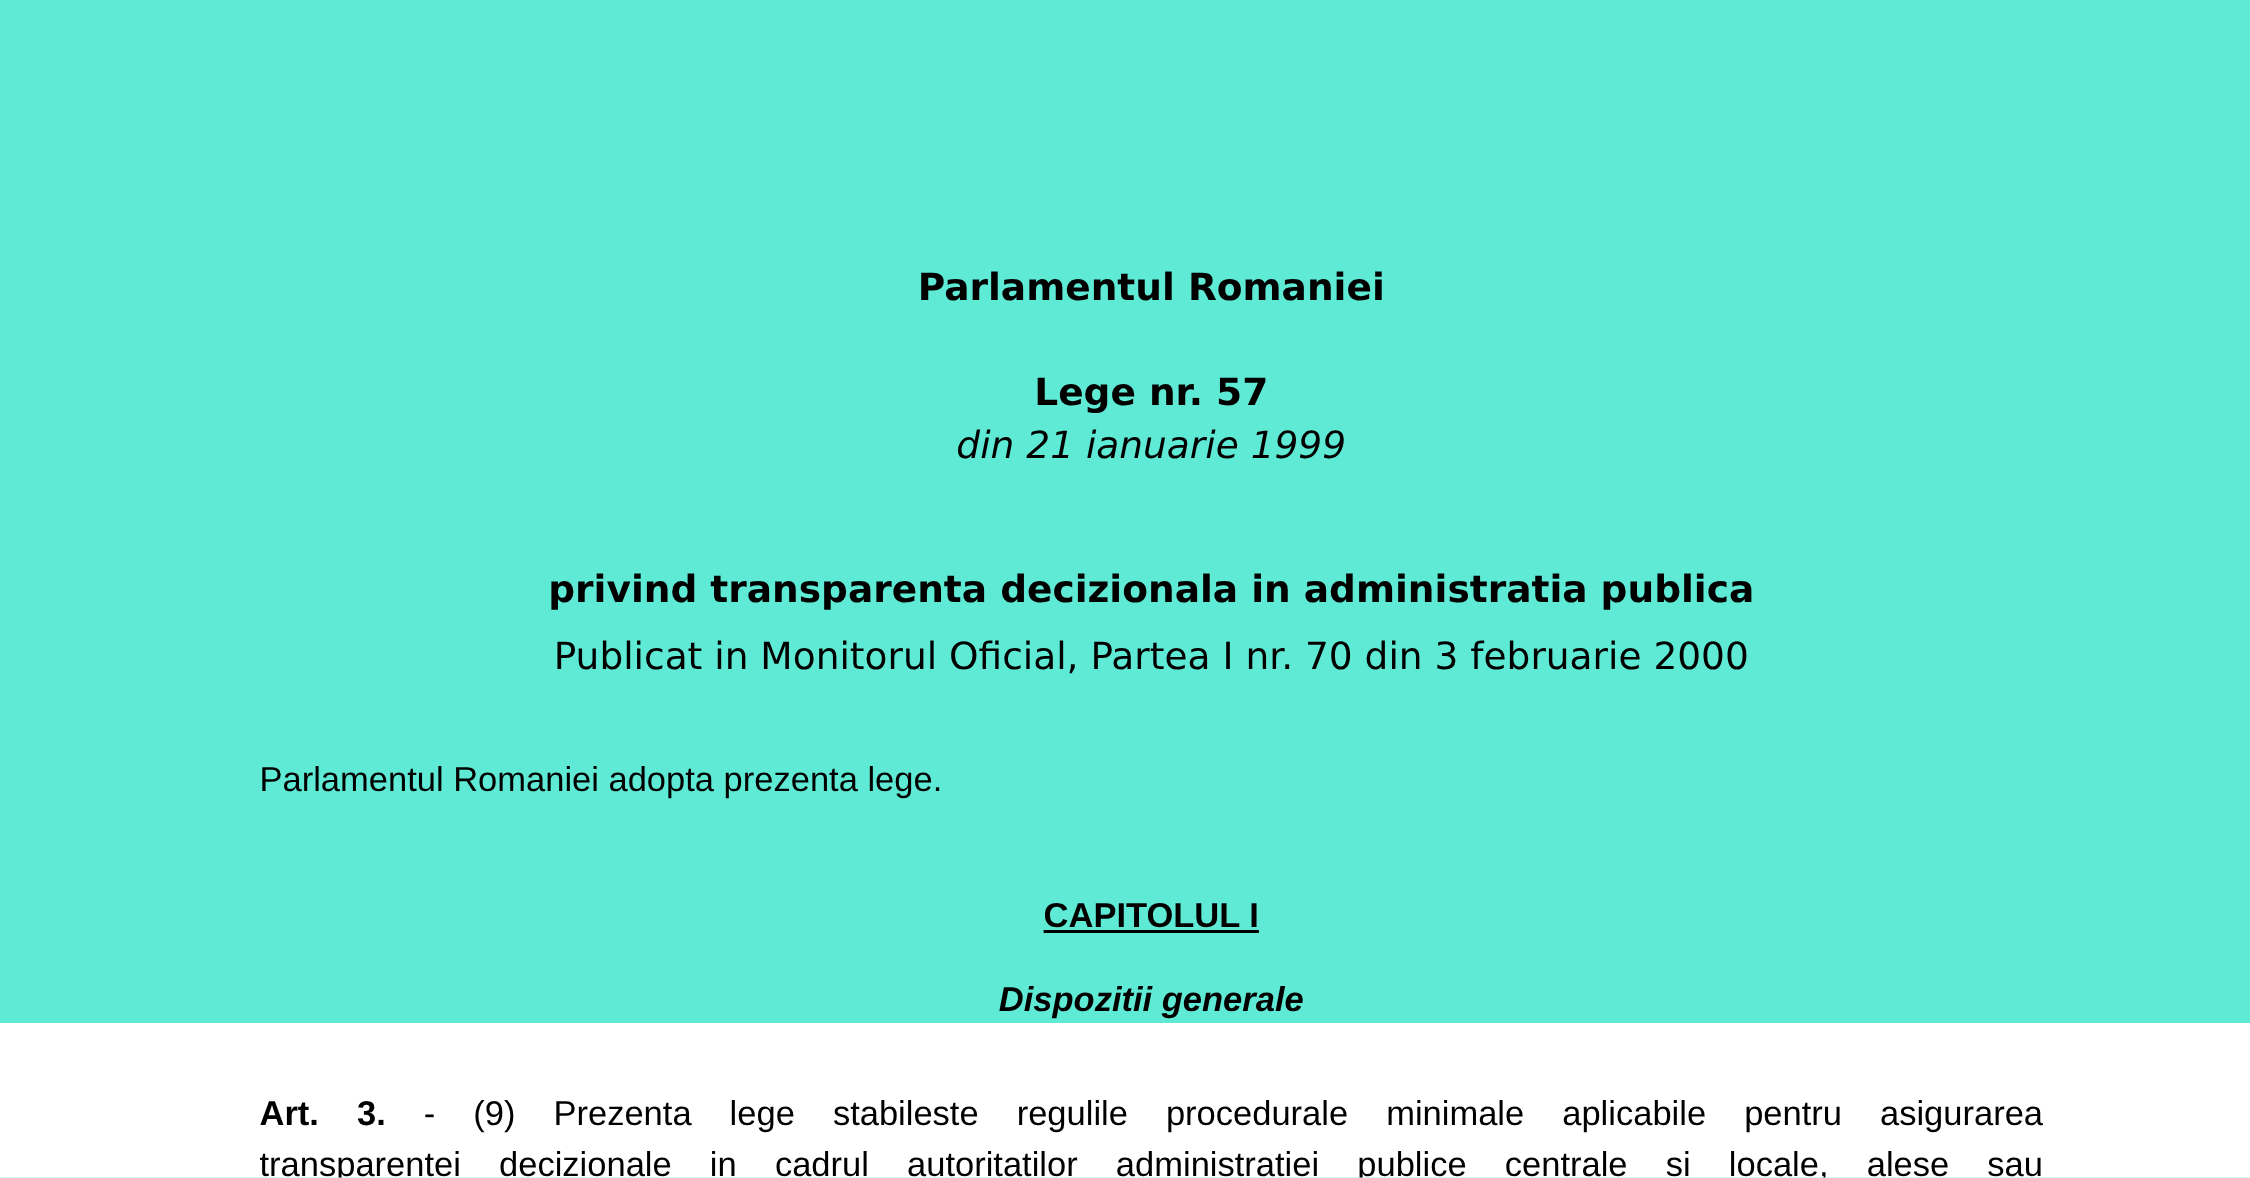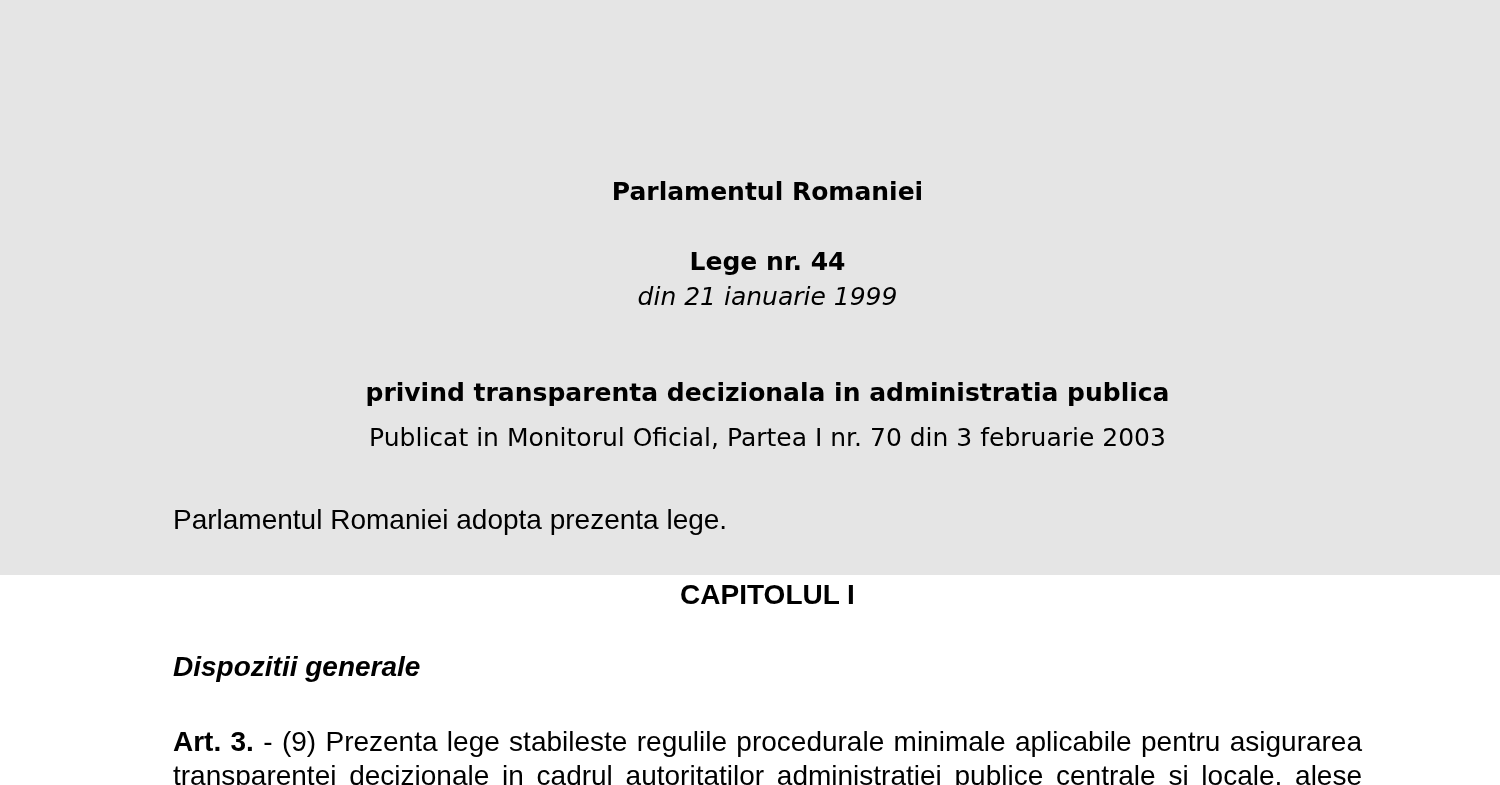--- a/index.html
+++ b/index.html
@@ -8,73 +8,73 @@
     width: 1500px;
     height: 785px;
     overflow: hidden;
     position: relative;
     color: #000000;
   }
   .page {
     position: absolute;
     left: 0; top: 0;
     width: 1500px;
-    height: 575px;
-    background: #e5e5e5;
+    height: 682px;
+    background: #5eead4;
   }
   
   .block {
     position: absolute;
     left: 173px;
     width: 1189px;
   }
   .title-font {
     font-family: "DejaVu Sans", sans-serif;
     font-size: 25px;
     line-height: 25px;
   }
   .body-font {
     font-family: "Liberation Sans", sans-serif;
-    font-size: 28px;
+    font-size: 23px;
     line-height: 27px;
   }
   .t-center { text-align: center; }
   .t-bold   { font-weight: bold; }
   .t-italic { font-style: italic; }
 
   .pos-institution { top: 179px; }
   .pos-law-block   { top: 244px; line-height: 35px; }
   .pos-subject     { top: 355px; margin-top: 25px; }
   .pos-publication { top: 425px; }
   .pos-adoption    { top: 506px; }
-  .pos-chapter     { top: 581px; }
-  .pos-chsubtitle  { top: 653px; }
+  .pos-chapter     { top: 597px; text-decoration: underline; }
+  .pos-chsubtitle  { top: 653px; text-align: center; }
   .pos-article     { top: 725px; line-height: 34px; }
 
   .jline {
     text-align: justify;
     text-align-last: justify;
     text-justify: inter-word;
   }
 </style>
 </head>
 <body>
 
 <div class="page">
 
   <div class="block title-font t-center t-bold pos-institution">Parlamentul Romaniei</div>
 
   <div class="block title-font t-center pos-law-block">
-    <div class="t-bold">Lege nr. 44</div>
+    <div class="t-bold">Lege nr. 57</div>
     <div class="t-italic">din 21 ianuarie 1999</div>
   </div>
 
   <div class="block title-font t-center t-bold pos-subject">privind transparenta decizionala in administratia publica</div>
 
-  <div class="block title-font t-center pos-publication">Publicat in Monitorul Oficial, Partea I nr. 70 din 3 februarie 2003</div>
+  <div class="block title-font t-center pos-publication">Publicat in Monitorul Oficial, Partea I nr. 70 din 3 februarie 2000</div>
 
   <div class="block body-font pos-adoption">Parlamentul Romaniei adopta prezenta lege.</div>
 
   <div class="block body-font t-center t-bold pos-chapter">CAPITOLUL I</div>
 
   <div class="block body-font t-bold t-italic pos-chsubtitle">Dispozitii generale</div>
 
   <div class="block body-font pos-article">
     <div class="jline"><span class="t-bold">Art. 3.</span> <span>- (9) Prezenta lege stabileste regulile procedurale minimale aplicabile pentru asigurarea</span></div>
     <div class="jline">transparentei decizionale in cadrul autoritatilor administratiei publice centrale si locale, alese sau</div>

